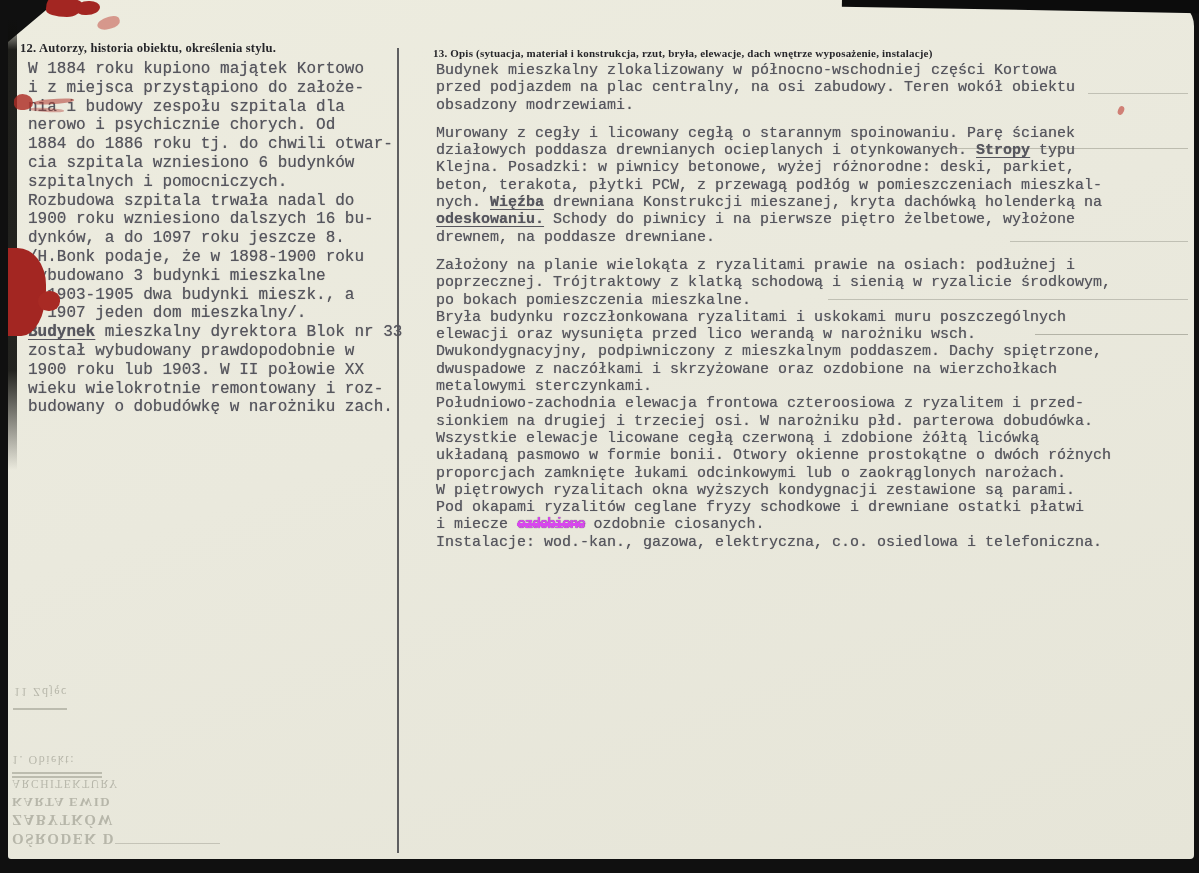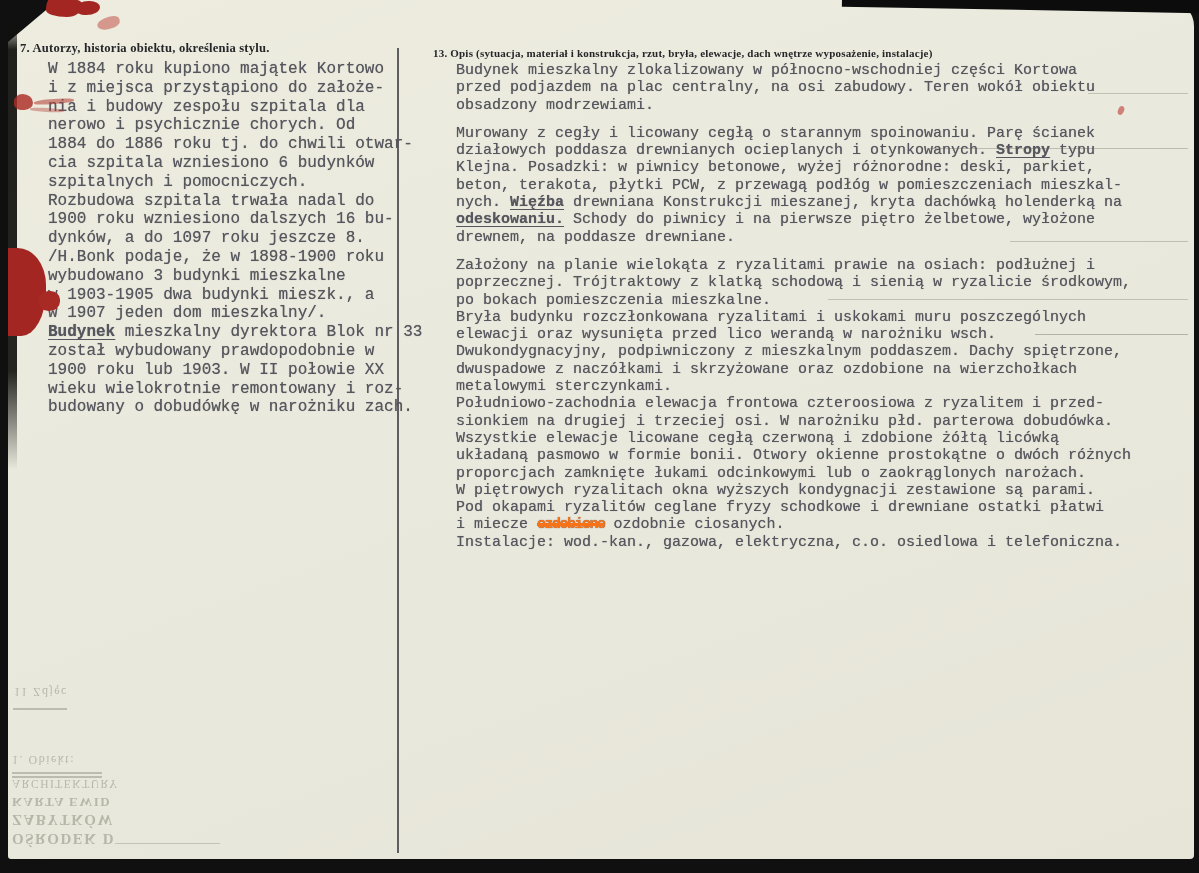--- a/index.html
+++ b/index.html
@@ -47,26 +47,26 @@
     color:var(--print-ink);font-size:12.6px;letter-spacing:.2px;white-space:nowrap;}
   .label-12{left:20px;top:41px;}
   .label-13{left:433px;top:47px;font-size:11px;}
 
   
   .divider-v{position:absolute;left:397px;top:48px;width:1.6px;height:805px;
     background:var(--divider);opacity:.85;}
 
   
   .typewriter{position:absolute;font-family:"Liberation Mono","DejaVu Sans Mono",monospace;
-    color:var(--ink);white-space:pre;text-shadow:0 0 .7px rgba(70,70,78,.65);margin-left:20px;}
+    color:var(--ink);white-space:pre;text-shadow:0 0 .7px rgba(70,70,78,.65);}
   .col-left{left:28px;top:60px;font-size:16px;line-height:18.8px;}
   .col-right{left:436px;top:62px;font-size:15px;line-height:17.3px;letter-spacing:0;}
   .tpara{margin-bottom:11px;}
   .u{text-decoration:underline;text-underline-offset:3px;text-decoration-thickness:1.2px;font-weight:bold;}
-  .strike{font-weight:bold;letter-spacing:-1.5px;color:#f97316;
+  .strike{font-weight:bold;letter-spacing:-1.5px;color:#d946ef;
     text-decoration:line-through;text-decoration-thickness:2.5px;text-shadow:0 0 1px #4b4b53;}
 
   
   .bleed-text{position:absolute;font-family:"Liberation Serif",serif;color:var(--bleed);
     opacity:.55;transform:scaleY(-1);letter-spacing:1.5px;white-space:nowrap;}
   .bleed-rule{position:absolute;height:1px;background:var(--bleed);}
   .bleed-underline{position:absolute;background:var(--bleed);height:1.5px;opacity:.5;}
 </style>
 </head>
 <body style="--paper: #eae9dd; --ink: #56565e; --print-ink: #26262a; --stain: #a32622; --bleed: #8f8f82; --divider: #47474b;">
@@ -84,21 +84,21 @@
     <div class="bleed-rule" style="left: 930px; top: 148px; width: 258px; opacity: 0.5;"></div>
     <div class="bleed-rule" style="left: 1010px; top: 241px; width: 178px; opacity: 0.45;"></div>
     <div class="bleed-rule" style="left: 828px; top: 299px; width: 360px; opacity: 0.45;"></div>
     <div class="bleed-rule" style="left: 1035px; top: 334px; width: 153px; opacity: 0.6;"></div>
     <div class="bleed-rule" style="left: 115px; top: 843px; width: 105px; opacity: 0.4;"></div>
     <div class="bleed-underline" style="left: 13px; top: 708px; width: 54px;"></div>
     <div class="bleed-underline" style="left: 12px; top: 772px; width: 90px;"></div>
     <div class="bleed-underline" style="left: 12px; top: 776px; width: 90px;"></div>
   </div>
 
-<div class="form-label label-12">7. Autorzy, historia obiektu, określenia stylu.</div>
+<div class="form-label label-12">12. Autorzy, historia obiektu, określenia stylu.</div>
 <div class="form-label label-13">13. Opis (sytuacja, materiał i konstrukcja, rzut, bryła, elewacje, dach wnętrze wyposażenie, instalacje)</div>
 
 <div class="divider-v"></div>
 
 <div class="typewriter col-left"><div class="tline">W 1884 roku kupiono majątek Kortowo</div><div class="tline">i z miejsca przystąpiono do założe-</div><div class="tline">nia i budowy zespołu szpitala dla</div><div class="tline">nerowo i psychicznie chorych. Od</div><div class="tline">1884 do 1886 roku tj. do chwili otwar-</div><div class="tline">cia szpitala wzniesiono 6 budynków</div><div class="tline">szpitalnych i pomocniczych.</div><div class="tline">Rozbudowa szpitala trwała nadal do</div><div class="tline">1900 roku wzniesiono dalszych 16 bu-</div><div class="tline">dynków, a do 1097 roku jeszcze 8.</div><div class="tline">/H.Bonk podaje, że w 1898-1900 roku</div><div class="tline">wybudowano 3 budynki mieszkalne</div><div class="tline">w 1903-1905 dwa budynki mieszk., a</div><div class="tline">w 1907 jeden dom mieszkalny/.</div><div class="tline"><span class="u">Budynek</span> mieszkalny dyrektora Blok nr 33</div><div class="tline">został wybudowany prawdopodobnie w</div><div class="tline">1900 roku lub 1903. W II połowie XX</div><div class="tline">wieku wielokrotnie remontowany i roz-</div><div class="tline">budowany o dobudówkę w narożniku zach.</div></div>
 <div class="typewriter col-right"><div class="tpara"><div class="tline">Budynek mieszkalny zlokalizowany w północno-wschodniej części Kortowa</div><div class="tline">przed podjazdem na plac centralny, na osi zabudowy. Teren wokół obiektu</div><div class="tline">obsadzony modrzewiami.</div></div><div class="tpara"><div class="tline">Murowany z cegły i licowany cegłą o starannym spoinowaniu. Parę ścianek</div><div class="tline">działowych poddasza drewnianych ocieplanych i otynkowanych. <span class="u">Stropy</span> typu</div><div class="tline">Klejna. Posadzki: w piwnicy betonowe, wyżej różnorodne: deski, parkiet,</div><div class="tline">beton, terakota, płytki PCW, z przewagą podłóg w pomieszczeniach mieszkal-</div><div class="tline">nych. <span class="u">Więźba</span> drewniana Konstrukcji mieszanej, kryta dachówką holenderką na</div><div class="tline"><span class="u">odeskowaniu.</span> Schody do piwnicy i na pierwsze piętro żelbetowe, wyłożone</div><div class="tline">drewnem, na poddasze drewniane.</div></div><div class="tpara"><div class="tline">Założony na planie wielokąta z ryzalitami prawie na osiach: podłużnej i</div><div class="tline">poprzecznej. Trójtraktowy z klatką schodową i sienią w ryzalicie środkowym,</div><div class="tline">po bokach pomieszczenia mieszkalne.</div><div class="tline">Bryła budynku rozczłonkowana ryzalitami i uskokami muru poszczególnych</div><div class="tline">elewacji oraz wysunięta przed lico werandą w narożniku wsch.</div><div class="tline">Dwukondygnacyjny, podpiwniczony z mieszkalnym poddaszem. Dachy spiętrzone,</div><div class="tline">dwuspadowe z naczółkami i skrzyżowane oraz ozdobione na wierzchołkach</div><div class="tline">metalowymi sterczynkami.</div><div class="tline">Południowo-zachodnia elewacja frontowa czteroosiowa z ryzalitem i przed-</div><div class="tline">sionkiem na drugiej i trzeciej osi. W narożniku płd. parterowa dobudówka.</div><div class="tline">Wszystkie elewacje licowane cegłą czerwoną i zdobione żółtą licówką</div><div class="tline">układaną pasmowo w formie bonii. Otwory okienne prostokątne o dwóch różnych</div><div class="tline">proporcjach zamknięte łukami odcinkowymi lub o zaokrąglonych narożach.</div><div class="tline">W piętrowych ryzalitach okna wyższych kondygnacji zestawione są parami.</div><div class="tline">Pod okapami ryzalitów ceglane fryzy schodkowe i drewniane ostatki płatwi</div><div class="tline">i miecze <span class="strike">ozdobione</span> ozdobnie ciosanych.</div><div class="tline">Instalacje: wod.-kan., gazowa, elektryczna, c.o. osiedlowa i telefoniczna.</div></div></div>
 
 <div class="corner-tl"></div>
 <div class="edge-left"></div>
 <div class="edge-topright"></div>

